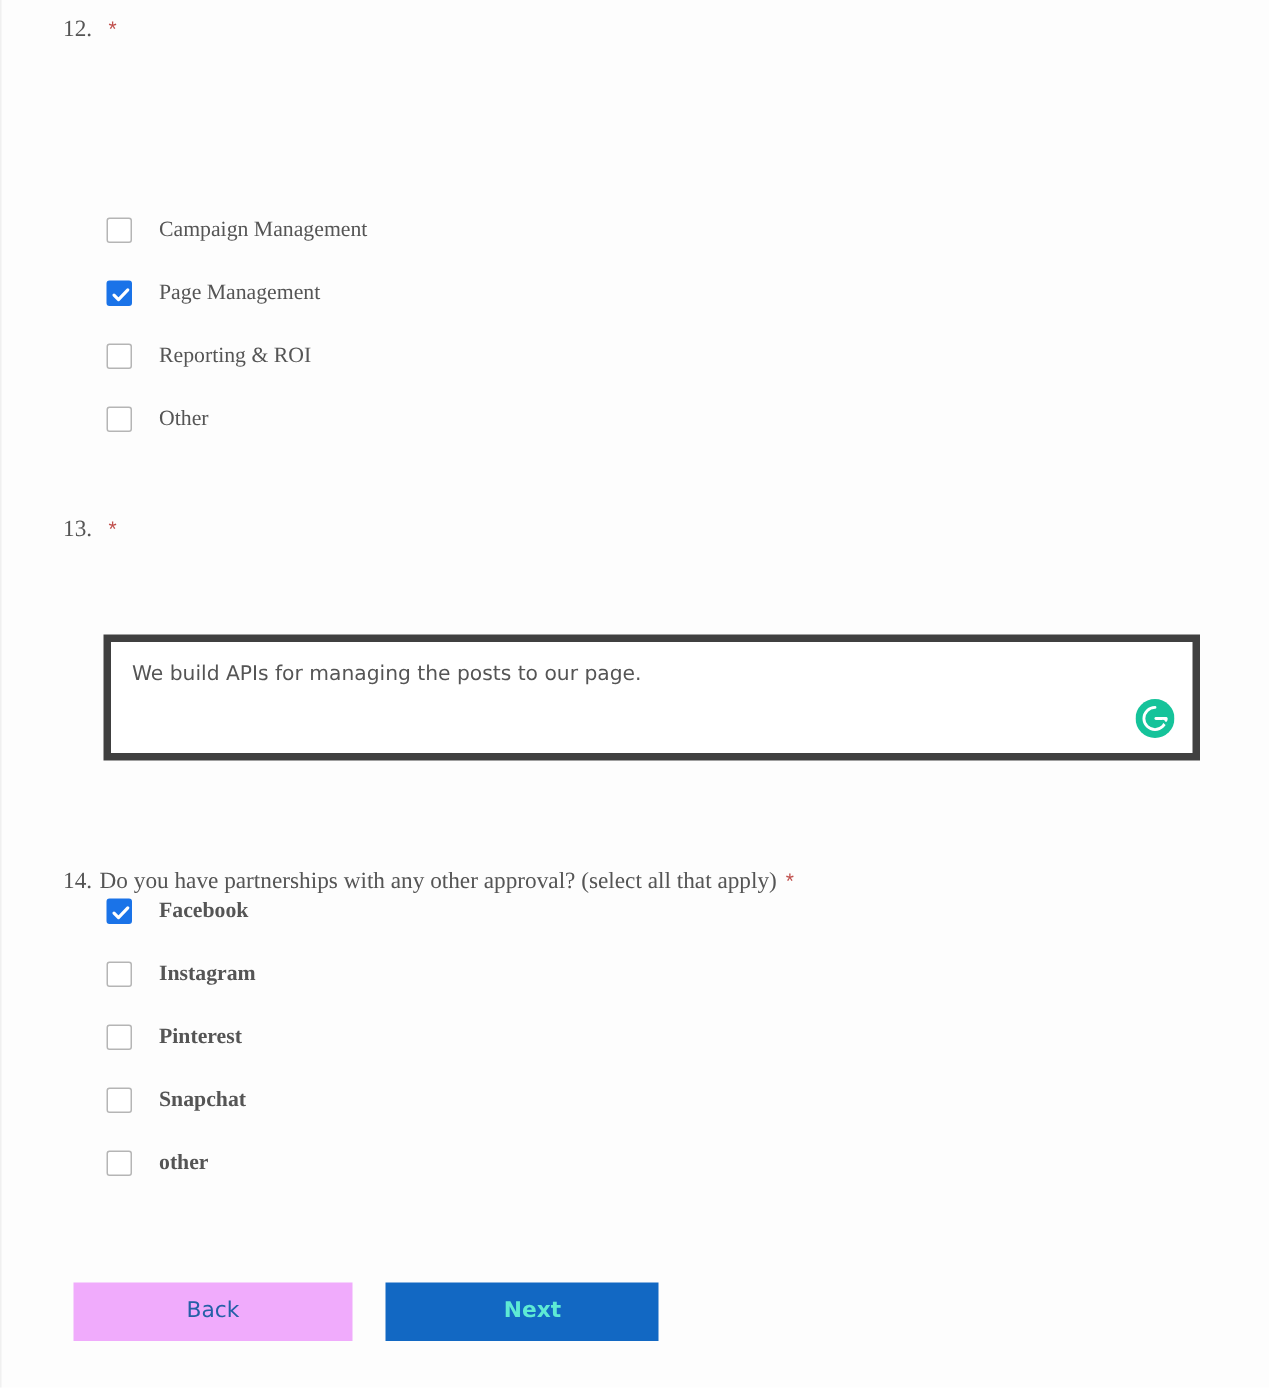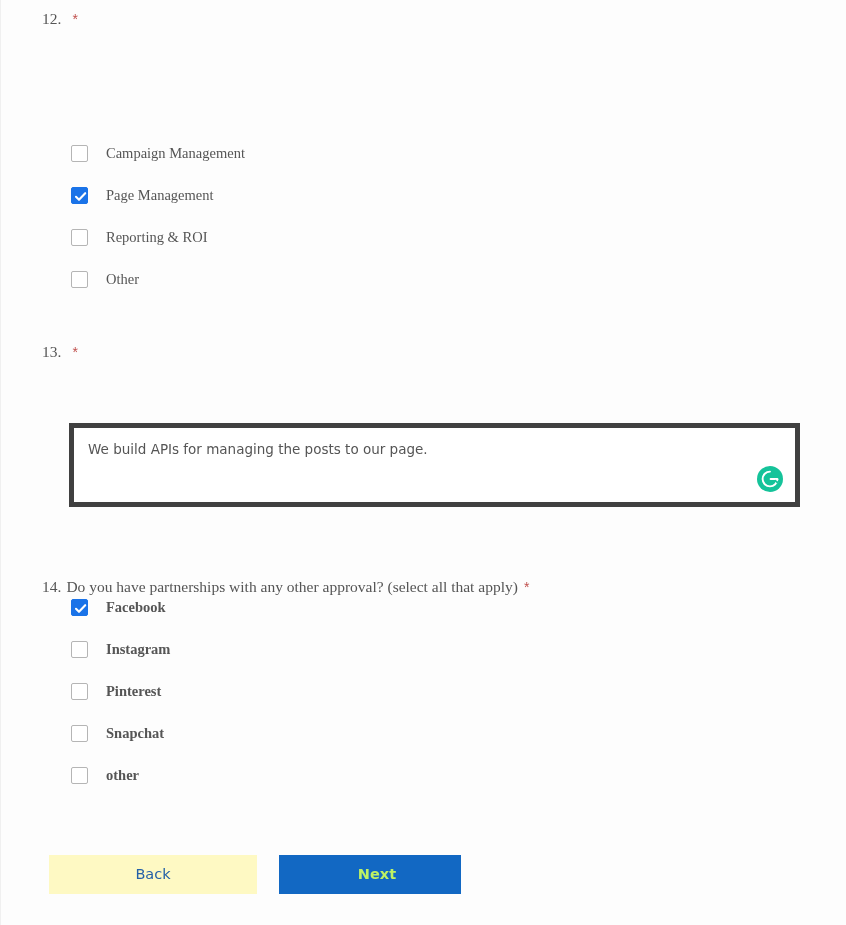--- a/index.html
+++ b/index.html
@@ -133,32 +133,32 @@
     display: inline-block;
     font-family: "DejaVu Sans", "Liberation Sans", sans-serif;
     font-size: 14.5px;
     text-align: center;
     border: none;
     cursor: pointer;
     box-sizing: border-box;
     padding: 0;
   }
   .btn-back {
-    width: 208px;
+    width: 186px;
     height: 39px;
     line-height: 39px;
-    background: #fef9c3;
+    background: #f0abfc;
     color: #2460a7;
   }
   .btn-next {
     width: 182px;
     height: 39px;
     line-height: 39px;
     background: #1268c3;
-    color: #bef264;
+    color: #5eead4;
     margin-left: 18px;
     font-weight: bold;
     padding-left: 14px;
   }
 </style>
 </head>
 <body>
 
 <div class="page">
 

